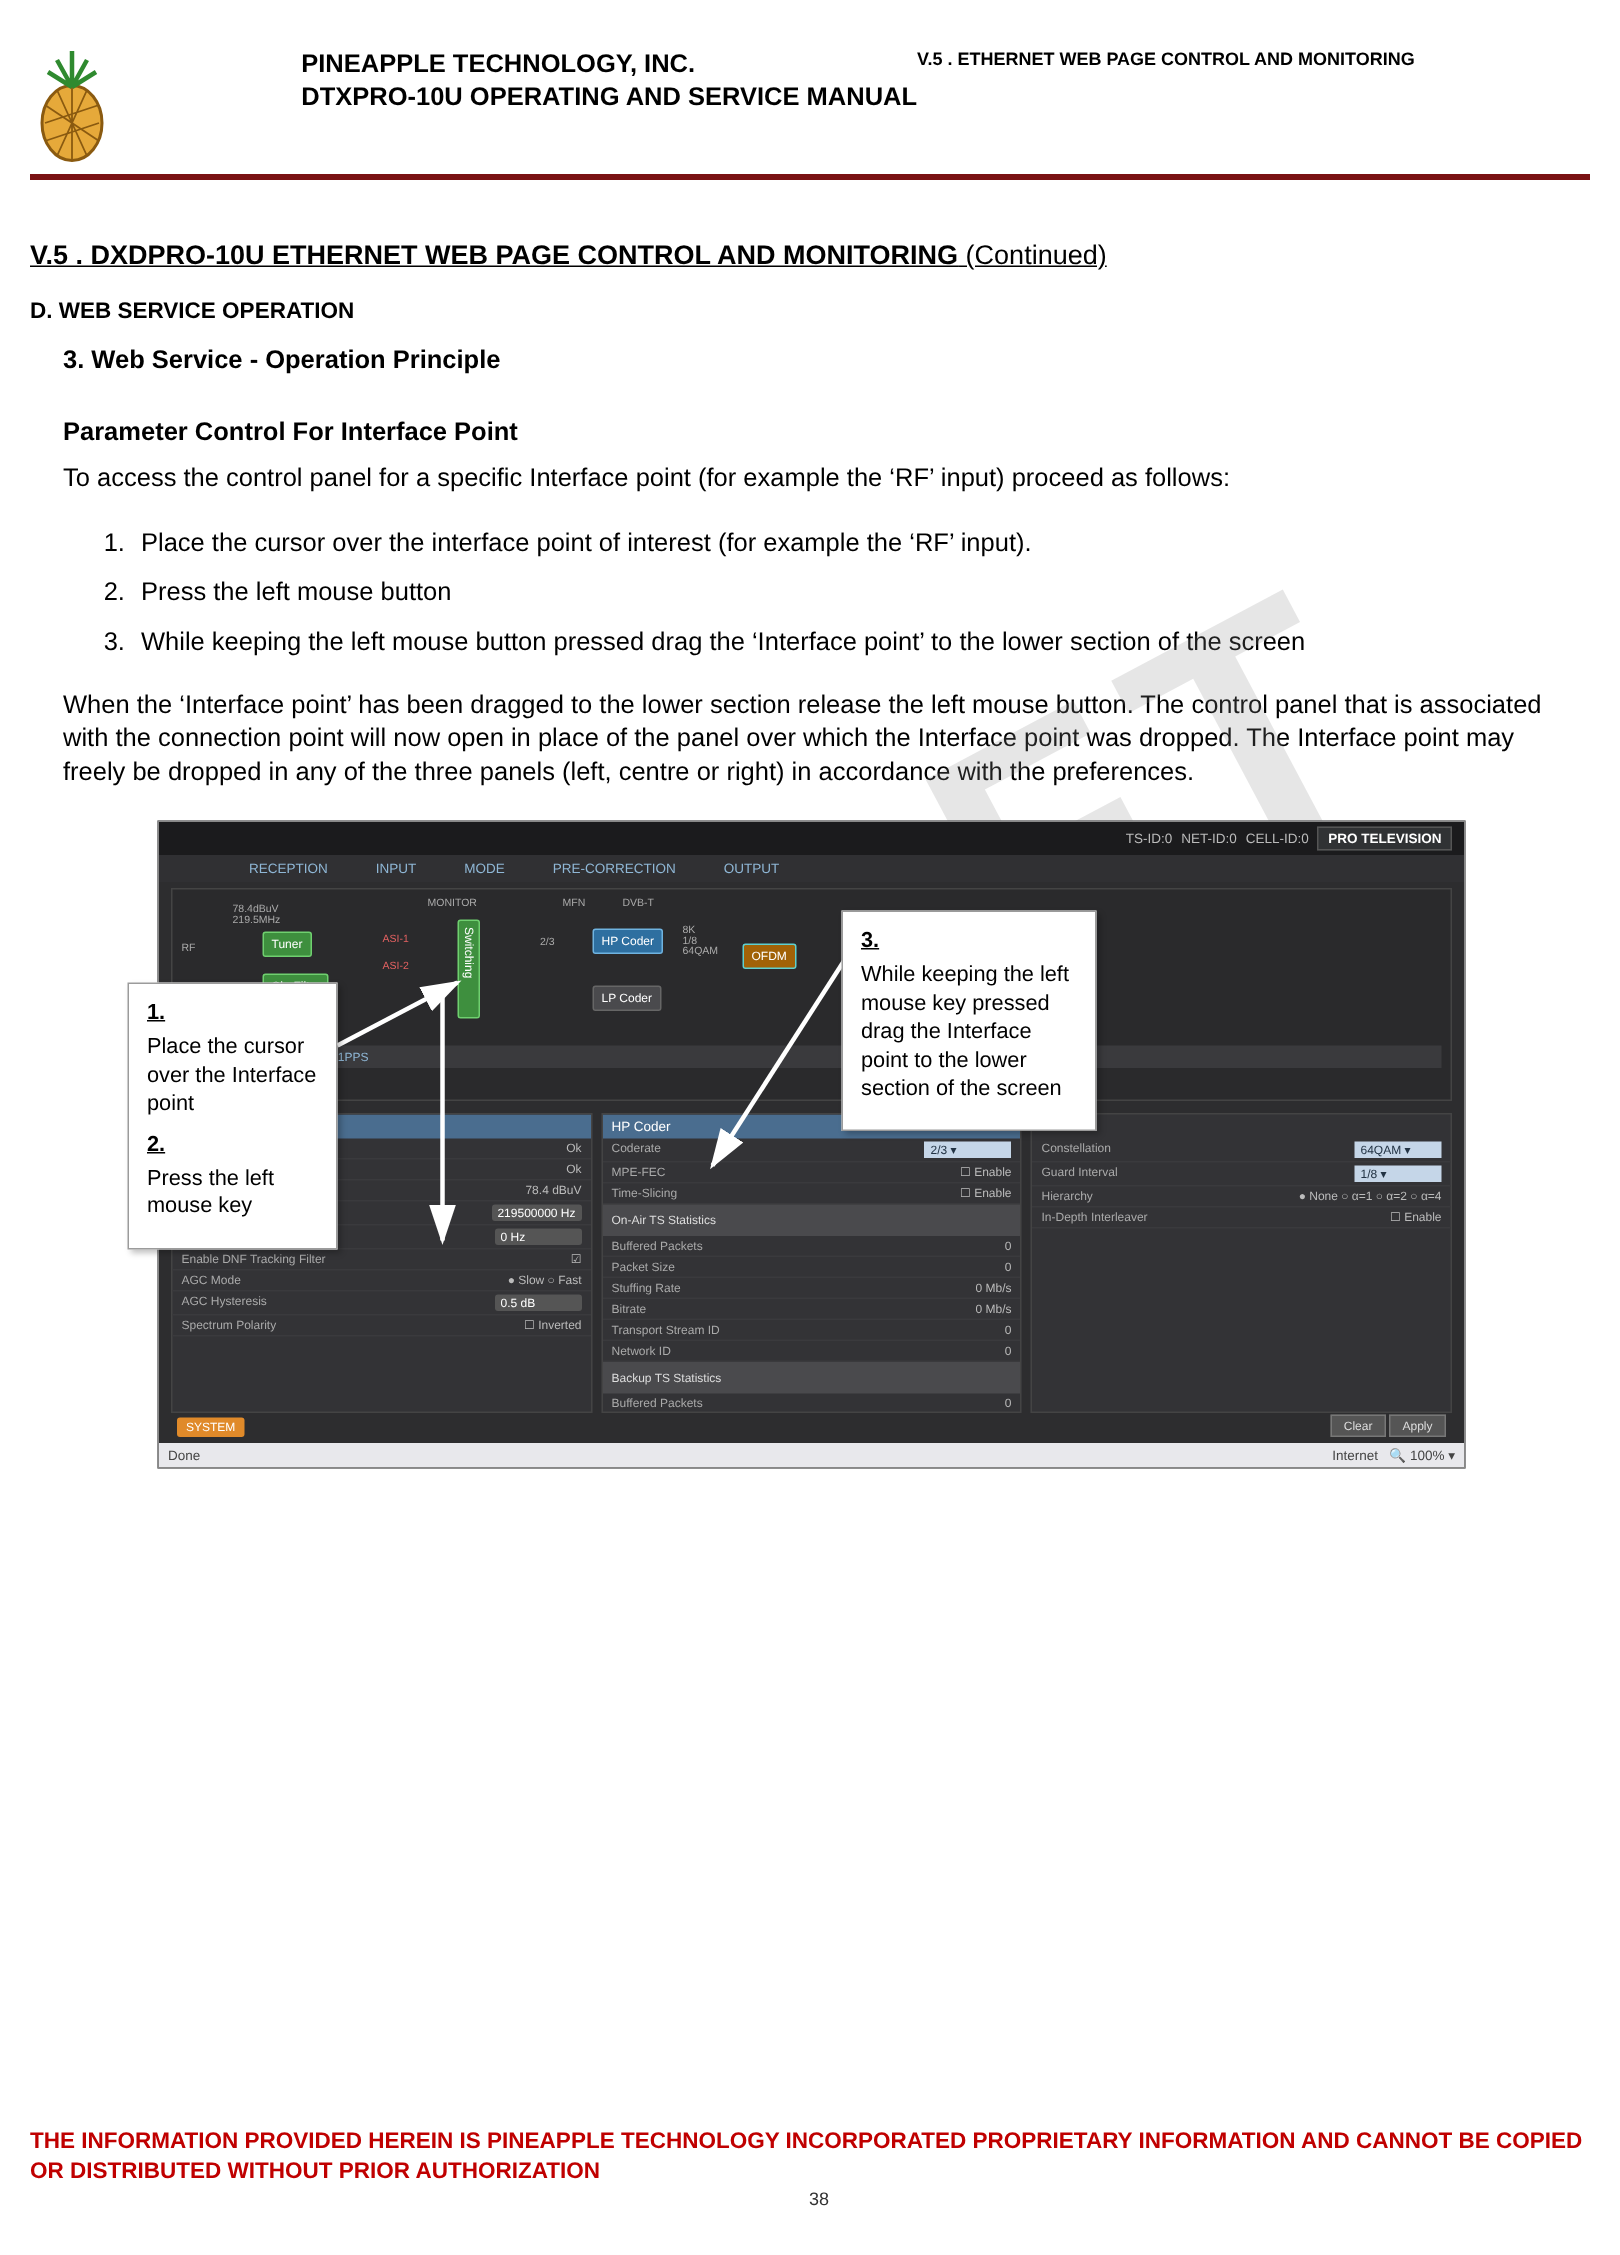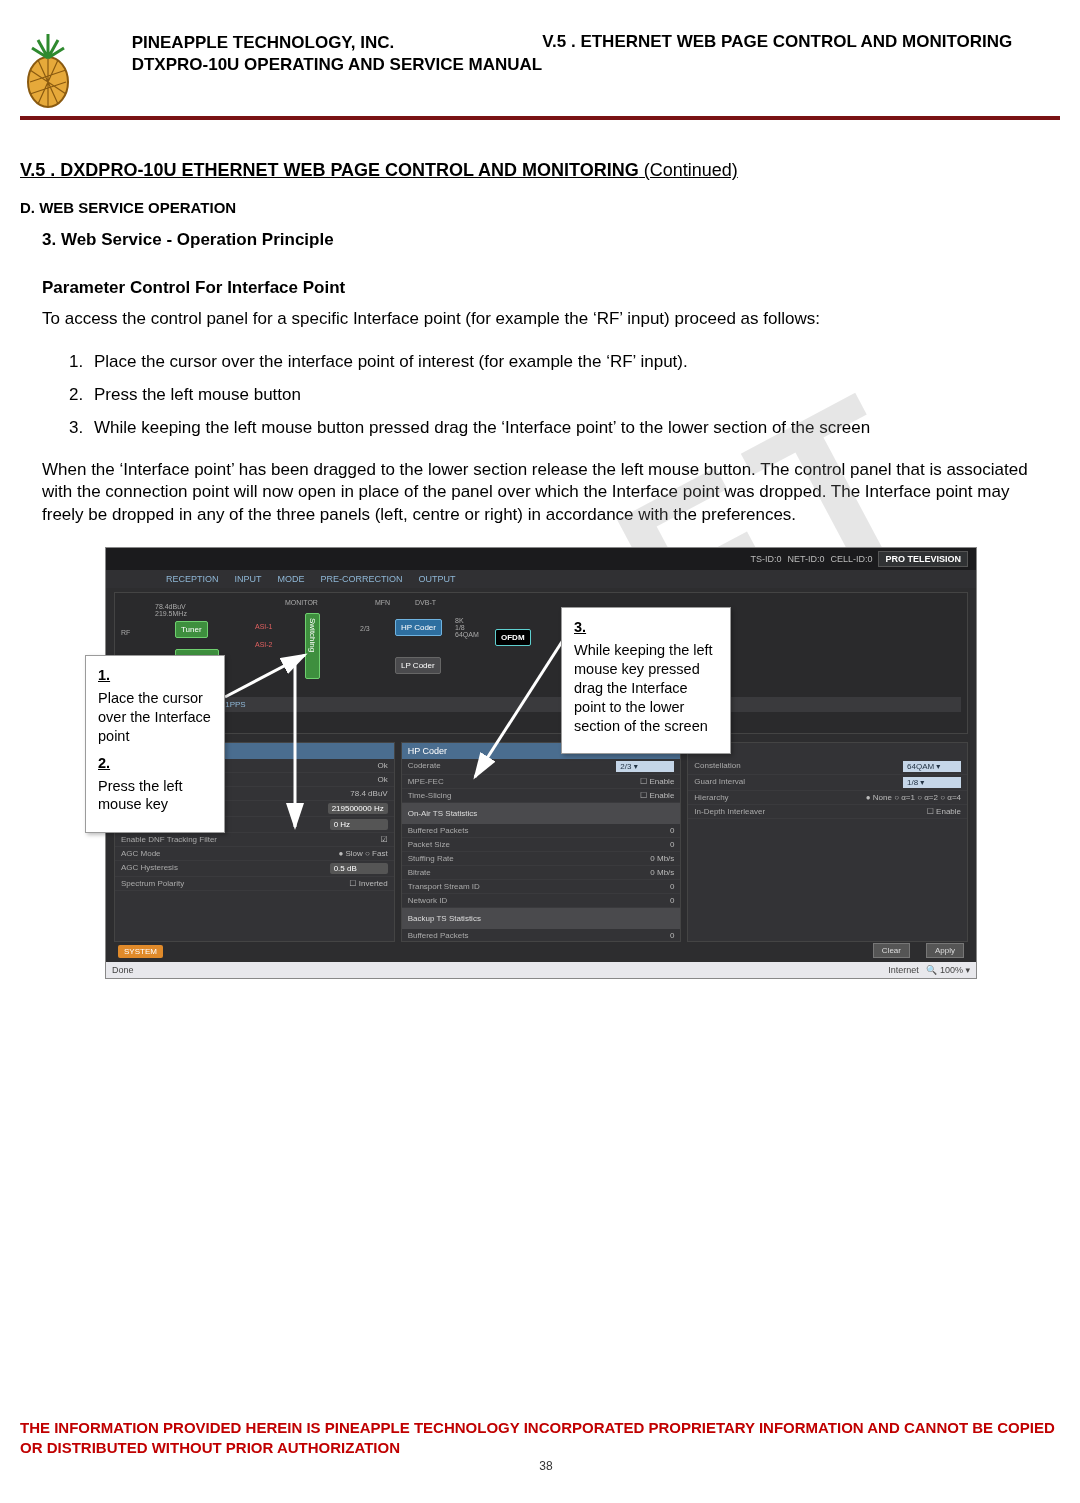--- a/index.html
+++ b/index.html
@@ -36,21 +36,21 @@
     justify-content: center;
     padding-top: 2px;
   }
   .header-left {
     font-weight: bold;
     font-size: 17px;
     line-height: 1.3;
   }
   .header-right {
     font-weight: bold;
-    font-size: 17px;
+    font-size: 12px;
     text-align: right;
   }
   .hr-line {
     border: none;
     border-top: 4px solid #7a1214;
     margin: 0 0 40px 0;
   }
   .section-title {
     font-weight: bold;
     font-size: 18px;
@@ -121,21 +121,21 @@
   .ss-brand {
     background: #303234;
     color:#fff;
     font-weight:bold;
     padding:2px 6px;
     font-size:9px;
     border:1px solid #555;
   }
   .ss-head-labels{
     display:flex;
-    gap:16px;
+    gap:32px;
     padding:4px 60px;
     background:#303033;
     color:#8fb7d6;
     font-size:9px;
   }
   .ss-diagram{
     height:140px;
     background:#2a2a2c;
     position:relative;
     margin:4px 8px;
@@ -144,21 +144,21 @@
   .ss-block{
     position:absolute;
     background:#3e8f3e;
     color:#fff;
     font-size:8px;
     padding:3px 5px;
     border:1px solid #6fd06f;
     border-radius:2px;
   }
   .ss-block.blue{background:#2e6fa0;border-color:#6fb3e0;}
-  .ss-block.teal{background:#000000;border-color:#5fd0d0;font-weight:bold;}
+  .ss-block.teal{background:#a16207;border-color:#5fd0d0;}
   .ss-block.grey{background:#4a4a4d;border-color:#666;}
   .ss-small{position:absolute;color:#aaa;font-size:7px;}
   .ss-panels{
     display:flex;
     gap:6px;
     padding:4px 8px 8px 8px;
     height:200px;
   }
   .ss-panel{
     flex:1;
@@ -176,21 +176,21 @@
   }
   .ss-row{display:flex;justify-content:space-between;padding:2px 6px;border-bottom:1px solid #3a3a3d;}
   .ss-row span:first-child{color:#aaa;}
   .ss-input{background:#555;color:#fff;padding:1px 4px;border-radius:2px;min-width:50px;display:inline-block;text-align:left;}
   .ss-dd{background:#c5d6e8;color:#234;padding:1px 4px;min-width:50px;display:inline-block;}
   .ss-sub{background:#4a4a4d;color:#ddd;padding:6px 6px;font-size:8px;}
   .ss-statusbar{
     position:absolute;bottom:0;left:0;right:0;height:16px;background:#e8e8ec;color:#444;font-size:9px;display:flex;justify-content:space-between;align-items:center;padding:0 6px;
   }
   .ss-sysbtn{position:absolute;bottom:20px;left:12px;background:#e08a2a;color:#fff;font-size:8px;padding:2px 6px;border-radius:2px;}
-  .ss-btn-sm{position:absolute;bottom:20px;right:12px;display:flex;gap:16px;}
+  .ss-btn-sm{position:absolute;bottom:20px;right:12px;display:flex;gap:2px;}
   .ss-btn-sm span{background:#555;color:#ddd;padding:2px 8px;font-size:8px;border:1px solid #777;}
   .callout {
     position: absolute;
     background: #fff;
     border: 1px solid #9b9b9b;
     box-shadow: 2px 2px 4px rgba(0,0,0,0.25);
     padding: 10px 12px;
     font-size: 14.5px;
     line-height: 1.3;
     z-index: 10;

